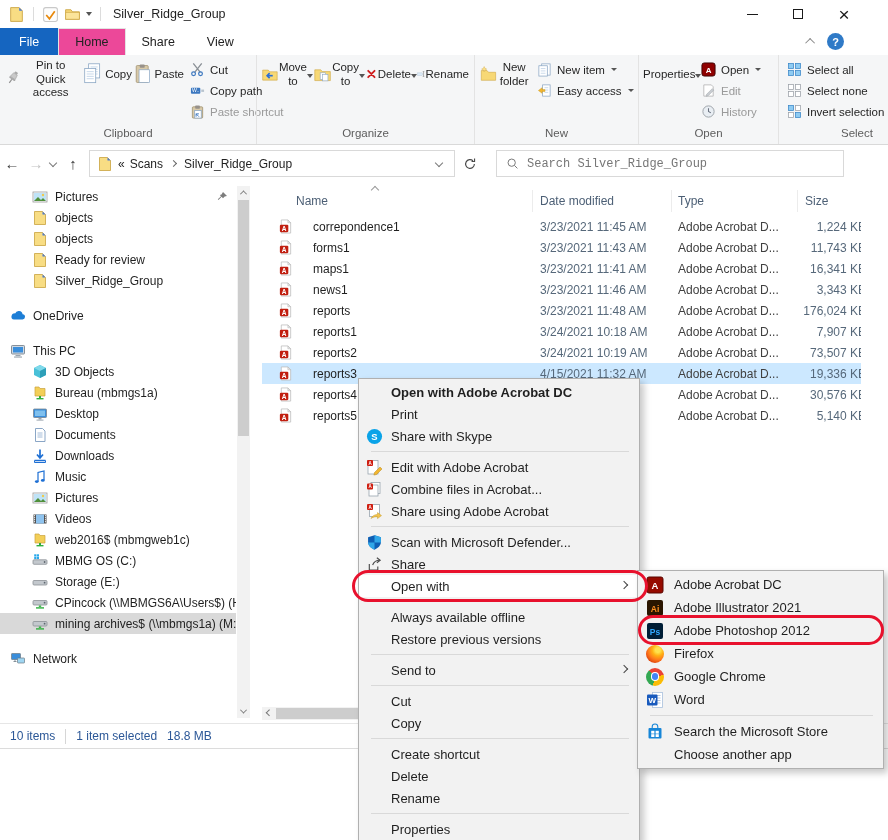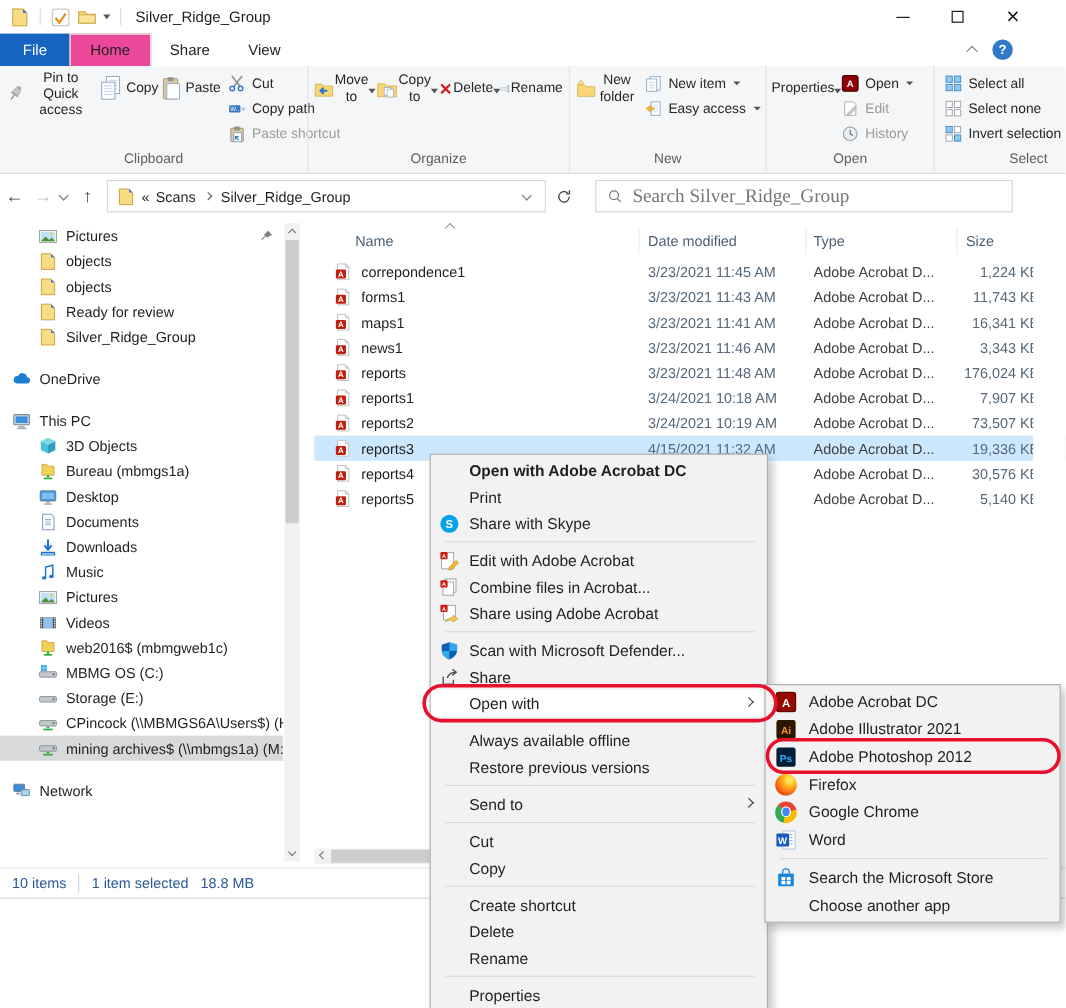--- a/index.html
+++ b/index.html
@@ -57,21 +57,21 @@
 .chev-d{width:6px;height:6px;border-right:1.4px solid #7a7a7a;border-bottom:1.4px solid #7a7a7a;transform:rotate(45deg);display:inline-block;margin:0 5px 2px 2px}
 .crumbbox{margin-left:4px;width:366px;height:27px;border:1px solid #d9d9d9;display:flex;align-items:center;padding:0 7px;gap:5px;font-size:12px}
 .crumbbox .ic16{width:16px;height:16px;flex:none}
 .crumbbox .ic16 svg{width:100%;height:100%}
 .crumb-sep{width:5px;height:5px;border-top:1.3px solid #666;border-right:1.3px solid #666;transform:rotate(45deg);display:inline-block;margin:0 3px}
 .crumb-caret{margin-left:auto}
 .refresh-btn{width:30px;height:27px;display:flex;align-items:center;justify-content:center}
 .refresh-btn svg{width:14px;height:14px}
 .searchbox{margin-left:11px;width:348px;height:27px;border:1px solid #d9d9d9;display:flex;align-items:center;padding:0 9px;gap:8px}
 .searchbox svg{width:13px;height:13px;flex:none}
-.searchbox input{border:none;outline:none;width:100%;font-size:16px;font-family:Liberation Serif, serif;color:#4c1d95;background:transparent}
+.searchbox input{border:none;outline:none;width:100%;font-size:12px;font-family:Liberation Mono, monospace;color:#4c1d95;background:transparent}
 .searchbox input::placeholder{color:#767676}
 
 .main{position:absolute;top:182px;left:0;width:888px;height:541px;background:#fff}
 .sidebar{position:absolute;left:0;top:4px;width:236px;bottom:14px;overflow:hidden}
 .side-item{height:21px;display:flex;align-items:center;gap:7px;padding-left:calc(10px + var(--d,0)*22px);position:relative;white-space:nowrap}
 .side-item.gap{margin-top:14px}
 .side-item.selected{background:var(--color-sidebar-selected)}
 .side-item .ic16{width:16px;height:16px;flex:none}
 .side-item .ic16 svg{width:100%;height:100%}
 .side-item .pin-ic{display:none;position:absolute;right:8px;width:12px;height:12px}
@@ -86,21 +86,21 @@
 .fheader{position:absolute;top:8px;left:0;right:22px;height:23px;color:#4c5f75;font-size:12px}
 .fh{position:absolute;top:0;height:22px;display:flex;align-items:center;border-right:1px solid #ececec;padding-left:8px}
 .fh.h-name{left:8px;width:263px;padding-left:26px}
 .fh.h-date{left:271px;width:139px;padding-left:7px}
 .fh.h-type{left:410px;width:126px;padding-left:6px}
 .fh.h-size{left:536px;width:68px;padding-left:7px}
 .sort-up{position:absolute;left:110px;top:-3px;width:6px;height:6px;border-top:1.4px solid #9a9a9a;border-left:1.4px solid #9a9a9a;transform:rotate(45deg)}
 .rows{position:absolute;top:34px;left:0;right:0}
 .frow{height:21px;position:relative;font-size:12px}
 .frow.selected{background:var(--color-selection)}
-.c-name{position:absolute;left:16px;top:0;height:21px;display:flex;align-items:center;gap:8px;width:252px;overflow:hidden;white-space:nowrap}
+.c-name{position:absolute;left:16px;top:0;height:21px;display:flex;align-items:center;gap:20px;width:252px;overflow:hidden;white-space:nowrap}
 .c-name .ic16{width:15px;height:15px;flex:none}
 .c-name .ic16 svg{width:100%;height:100%}
 .c-date{position:absolute;left:278px;top:0;height:21px;display:flex;align-items:center;color:#56687a;white-space:nowrap}
 .c-type{position:absolute;left:416px;top:0;height:21px;display:flex;align-items:center;color:#404040;width:118px;overflow:hidden;white-space:nowrap}
 .c-size{position:absolute;left:536px;top:0;height:21px;display:flex;align-items:center;justify-content:flex-end;color:#56687a;width:68px;white-space:nowrap}
 .edge-mask{position:absolute;left:861px;top:186px;width:27px;height:522px;background:#fff;z-index:5}
 .h-sb{position:absolute;left:262px;right:20px;bottom:3px;height:13px;background:#f2f2f2}
 .h-sb .arr{position:absolute;left:0;top:0;width:13px;height:13px;display:flex;align-items:center;justify-content:center}
 .sb-chev-l{width:5px;height:5px;border-top:1.3px solid #7a7a7a;border-left:1.3px solid #7a7a7a;transform:rotate(-45deg) translate(1px,0)}
 .h-sb .thumb{position:absolute;left:14px;top:1px;width:330px;height:11px;background:#cdcdcd}

